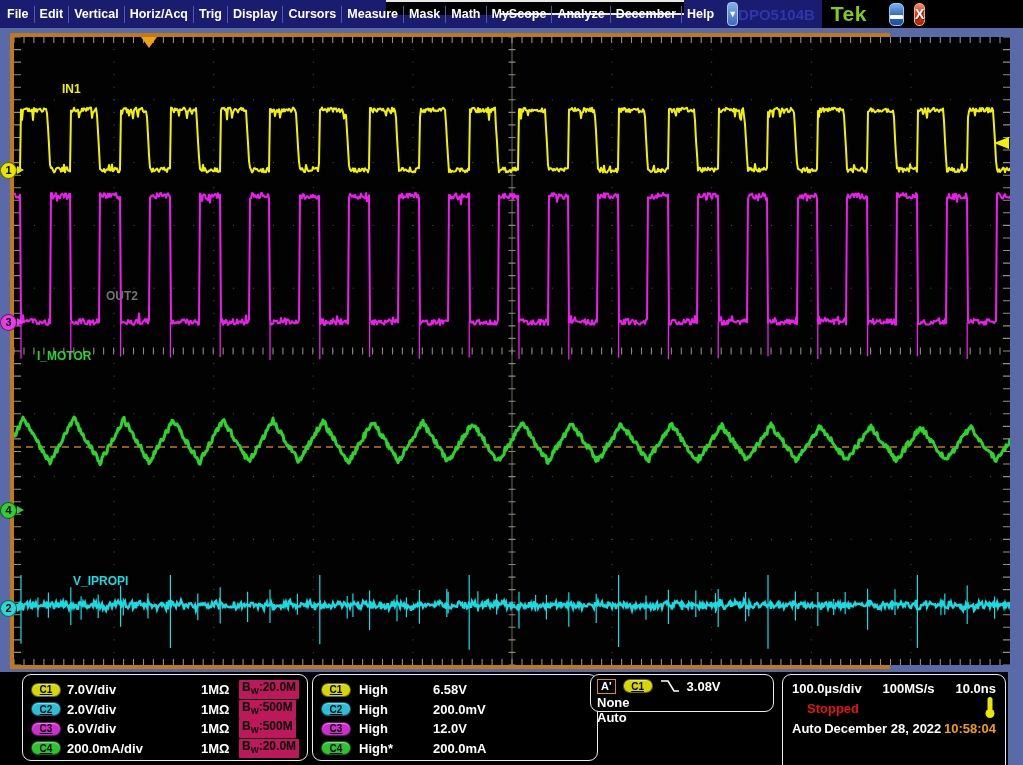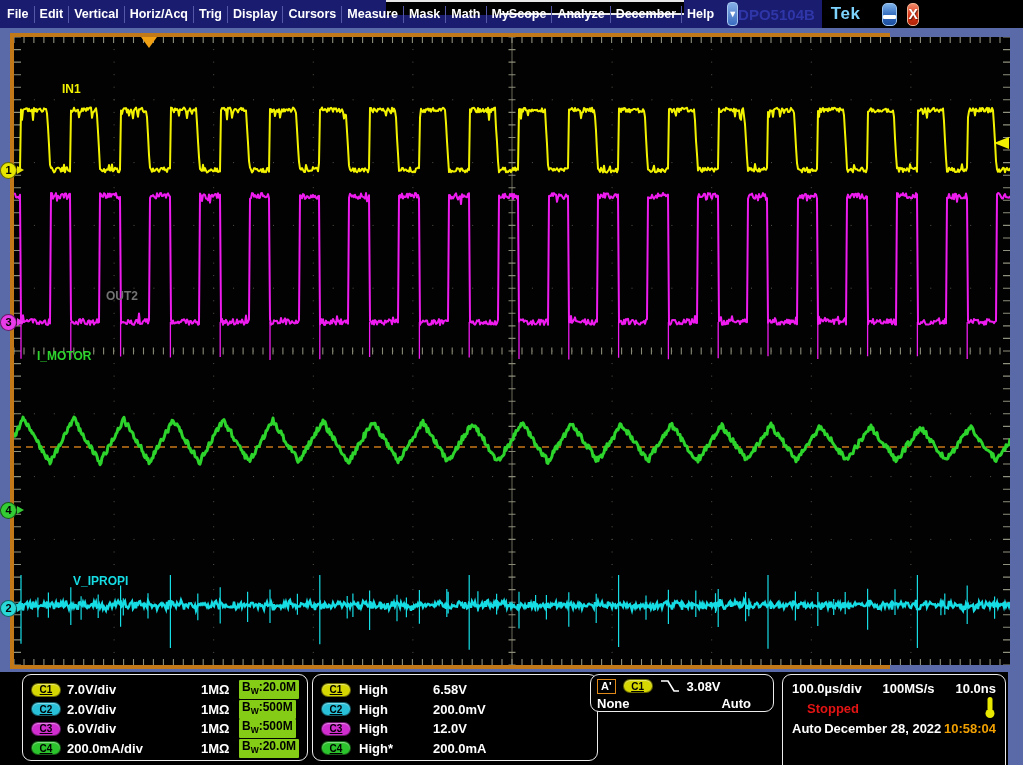--- a/index.html
+++ b/index.html
@@ -13,21 +13,21 @@
              display:flex;align-items:center;white-space:nowrap;cursor:default;}
   .menu-sep{position:relative;z-index:1;width:1px;height:17px;background:#5558a6;}
   .remnant{position:absolute;left:386px;top:0;width:298px;height:13px;background:#000;
            border-top:2px solid #e8e8e8;z-index:0;}
   .remnant2{position:absolute;left:500px;top:13px;width:184px;height:2px;background:#e8e8e8;z-index:0;}
   .menu-drop{position:relative;z-index:1;margin-left:8px;width:30px;height:22px;border-radius:4px;
              background:linear-gradient(180deg,#85aee6,#3a6cc0);border:1px solid #a8c8f0;
              display:flex;align-items:center;justify-content:center;font-size:9px;color:#fff;}
   .spacer{flex:1;}
   .watermark{position:relative;z-index:1;font-size:15px;font-weight:700;color:#2f36a8;margin-right:16px;}
-  .brand{position:relative;z-index:1;font-size:17px;font-weight:700;color:#7dd3fc;letter-spacing:0.5px;
+  .brand{position:relative;z-index:1;font-size:21px;font-weight:700;color:#84cc16;letter-spacing:0.5px;
          text-shadow:1.5px 1.5px 1px rgba(0,0,0,0.6);margin-right:22px;}
   .win-btn{position:relative;z-index:1;width:33px;height:23px;border-radius:5px;display:flex;
            align-items:center;justify-content:center;margin-right:5px;box-sizing:border-box;}
   .btn-min{background:linear-gradient(180deg,#7db2ea,#2a62b8 60%,#1e4f9e);border:1px solid #9cc4f0;margin-right:10px;}
   .btn-close{background:linear-gradient(180deg,#f28a6a,#d83418 55%,#b02408);border:1px solid #f0b090;}
   .min-bar{width:13px;height:3.5px;background:#fff;border-radius:1px;margin-top:6px;}
   .btn-close span{color:#fff;font-weight:700;font-size:14px;text-shadow:1px 1px 1px rgba(0,0,0,.5);}
 
   
   .frame{position:absolute;left:0;top:28px;width:1023px;height:644px;background:#5a69a8;}
@@ -59,26 +59,26 @@
   .p-meas{left:312px;top:2px;width:286px;height:87px;padding:5px 0 0 8px;}
   .p-trig{left:590px;top:2px;width:184px;height:38px;padding:2px 6px;}
   .p-time{left:782px;top:2px;width:224px;height:103px;padding:3px 9px;}
   .ch-row{display:grid;grid-template-columns:36px 134px 38px auto;align-items:center;height:19.5px;
           font-size:13px;font-weight:700;}
   .meas-row{display:grid;grid-template-columns:38px 74px auto;align-items:center;height:19.5px;
           font-size:13px;font-weight:700;}
   .badge{width:30px;height:14px;border-radius:7px;display:inline-flex;align-items:center;justify-content:center;
          font-size:10px;font-weight:700;color:#000;border:1px solid rgba(0,0,0,.5);box-sizing:border-box;
          box-shadow:inset 0 1px 1px rgba(255,255,255,.45);text-decoration:underline;}
-  .bw-chip{justify-self:start;background:#84cc16;color:#000;font-size:12px;font-weight:700;
+  .bw-chip{justify-self:start;background:#be185d;color:#000;font-size:12px;font-weight:700;
            padding:0 3px;line-height:15px;border-radius:1px;white-space:nowrap;}
   .bw-chip sub{font-size:8.5px;}
   .trig-row1{display:flex;align-items:center;gap:7px;height:18px;font-size:13px;font-weight:700;}
-  .trig-row2{display:flex;align-items:flex-end;justify-content:space-between;height:16px;
-             font-size:13px;font-weight:700;padding-right:16px;}
+  .trig-row2{display:flex;align-items:flex-start;justify-content:space-between;height:16px;
+             font-size:13px;font-weight:700;padding-right:16px;flex-direction:column;}
   .trig-a{border:1.5px solid #e08818;padding:0 3px;font-size:11px;font-weight:700;line-height:13px;}
   .time-row{display:flex;align-items:center;justify-content:space-between;height:20px;
             font-size:13px;font-weight:700;}
   .status-stopped{color:#e41414;margin-left:15px;}
   .time-clock{color:#f0a000;}
   .therm{width:12px;height:22px;position:relative;}
 </style>
 </head>
 <body>
 

